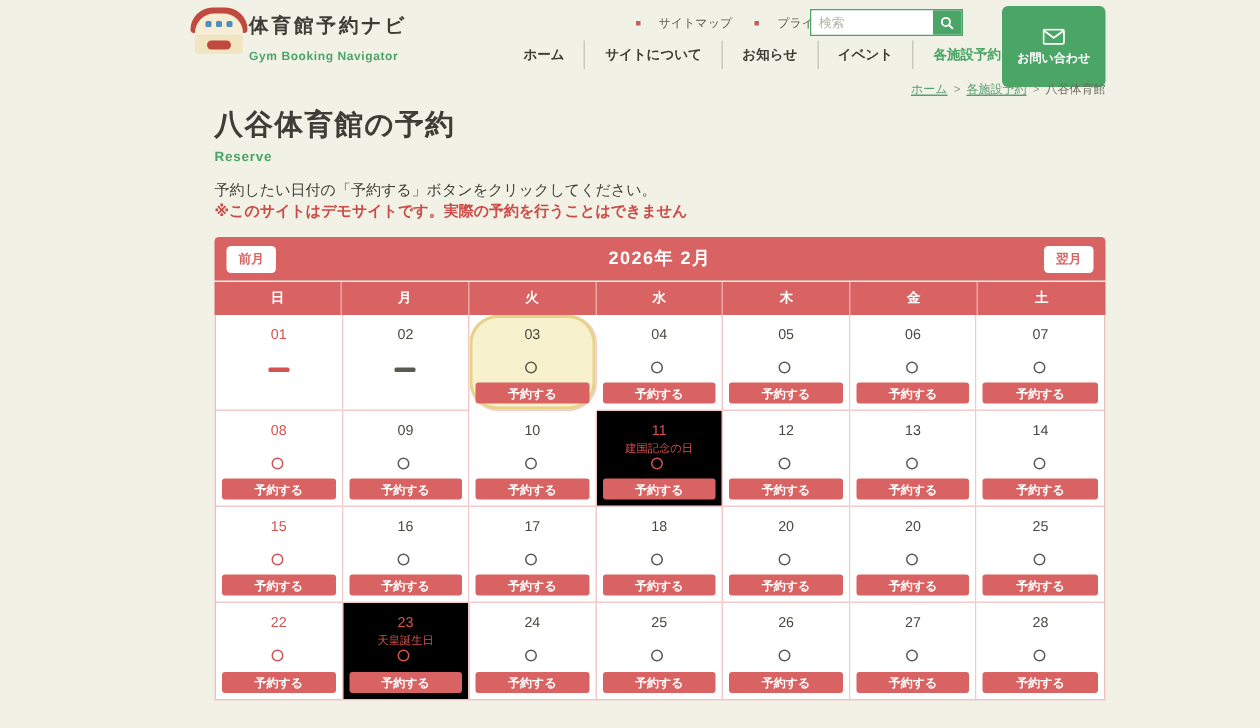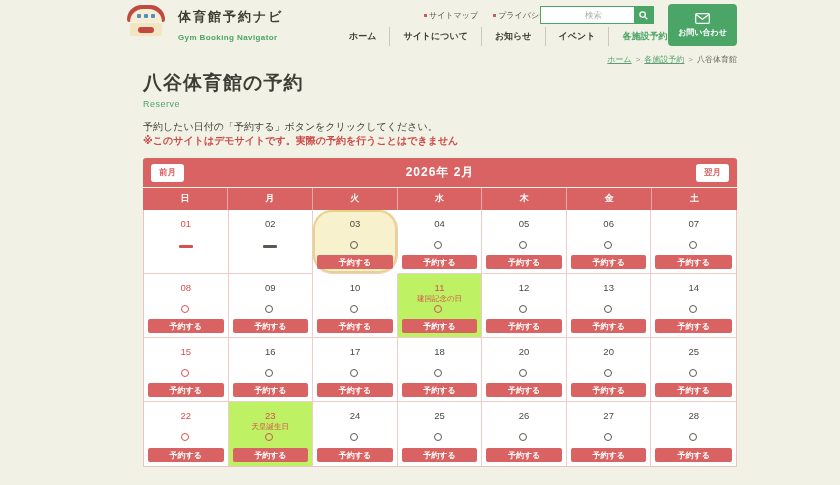--- a/index.html
+++ b/index.html
@@ -1,72 +1,72 @@
 <!DOCTYPE html>
 <html><head>
 <meta charset="utf-8">
 <style>
   * { margin:0; padding:0; box-sizing:border-box; }
   html,body { width:840px; height:485px; }
   body { font-family:"Liberation Sans","DejaVu Sans",sans-serif; background:#F1F1E5; overflow:hidden; }
   .page { position:relative; width:840px; height:485px; background:#F1F1E5; }
 
   
-  .brand { position:absolute; left:127px; top:5px; display:flex; gap:13px; align-items:flex-start; }
+  .brand { position:absolute; left:127px; top:5px; display:flex; gap:1px; align-items:flex-start; }
   .logo-icon { width:38px; height:35px; }
   .roof { position:relative; width:38px; height:17px; background:#C04A40; border-radius:19px 19px 3px 3px; overflow:hidden; }
   .roof-in { position:absolute; left:3px; right:3px; top:4px; bottom:0; background:#F6EDD4; border-radius:16px 16px 0 0; display:flex; align-items:center; justify-content:center; gap:3px; }
   .win { width:4px; height:4px; background:#4E8FC0; border-radius:1px; }
   .bldg { width:32px; height:13px; margin:1px auto 0; background:#F2E5C2; border-radius:2px; display:flex; align-items:center; justify-content:center; }
   .door { width:16px; height:6px; background:#C04A40; border-radius:3px; }
   .brand-ja { font-size:13px; font-weight:bold; letter-spacing:2px; color:#3E3E36; padding-top:3px; }
   .brand-en { font-size:8px; font-weight:bold; color:#4BA567; letter-spacing:.4px; margin-top:7px; }
 
   .top-links { position:absolute; left:424px; top:10px; display:flex; gap:15px; }
-  .top-link { display:flex; align-items:center; gap:2px; font-size:8px; color:#5a5a50; cursor:pointer; }
+  .top-link { display:flex; align-items:center; gap:12px; font-size:8px; color:#5a5a50; cursor:pointer; }
   .bullet { width:3px; height:3px; background:#C4605C; display:inline-block; }
 
-  .search-box { position:absolute; left:540px; top:6px; width:114px; height:18px; display:flex; border:1px solid #4BA567; background:#fff;padding-left:39px; }
+  .search-box { position:absolute; left:540px; top:6px; width:102px; height:18px; display:flex; border:1px solid #4BA567; background:#fff; }
   .search-input { flex:1; border:none; outline:none; font-size:8.5px; padding:0 5px; color:#3E3E36; font-family:inherit; background:#fff; min-width:0; }
   .search-input::placeholder { color:#b3b3a8; }
   .search-btn { width:19px; background:#4BA567; border:none; display:flex; align-items:center; justify-content:center; cursor:pointer; }
 
   .nav { position:absolute; left:336px; top:27px; display:flex; align-items:center; }
   .nav-item { font-size:9px; font-weight:bold; color:#3E3E36; padding:3px 13px; cursor:pointer; white-space:nowrap; }
   .nav-item + .nav-item { border-left:1px solid #c9c9bc; }
   .nav-item.active { color:#4BA567; }
 
-  .contact-btn { position:absolute; left:668px; top:4px; width:69px; height:42px; background:#4BA567; border:none; border-radius:4px; color:#fff; display:flex; flex-direction:column; align-items:center; justify-content:center; gap:3px; cursor:pointer; }
+  .contact-btn { position:absolute; left:668px; top:4px; width:69px; height:54px; background:#4BA567; border:none; border-radius:4px; color:#fff; display:flex; flex-direction:column; align-items:center; justify-content:center; gap:3px; cursor:pointer; }
   .contact-label { font-size:8px; font-weight:bold; font-family:inherit; }
 
   .breadcrumb { position:absolute; top:54px; left:143px; width:594px; text-align:right; font-size:8px; color:#8a8a80; }
   .bc-link { color:#58a06f; text-decoration:underline; cursor:pointer; }
   .bc-sep { margin:0 4px; color:#9a9a90; }
   .bc-current { color:#6a6a60; }
 
   
   .page-title { position:absolute; left:143px; top:70px; font-size:19px; font-weight:bold; color:#3E3E36; letter-spacing:1px; }
-  .page-subtitle { position:absolute; left:143px; top:99px; font-size:9px; font-weight:normal; color:#4BA567; letter-spacing:.5px; }
+  .page-subtitle { position:absolute; left:143px; top:99px; font-size:9px; font-weight:bold; color:#4BA567; letter-spacing:.5px; }
   .instruction { position:absolute; left:143px; top:120px; font-size:10px; color:#3E3E36; }
   .demo-note { position:absolute; left:143px; top:134px; font-size:10px; font-weight:bold; color:#CC4B47; }
 
   
   .calendar { position:absolute; left:143px; top:158px; width:594px; }
   .cal-header { position:relative; height:29px; background:#D96362; border-radius:3px 3px 0 0; display:flex; align-items:center; justify-content:space-between; padding:0 8px; }
   .month-label { position:absolute; left:0; right:0; text-align:center; font-size:12px; font-weight:bold; color:#fff; letter-spacing:1px; }
   .month-nav-btn { position:relative; z-index:1; background:#fff; color:#D96362; font-size:8.5px; font-weight:bold; border:none; border-radius:3px; padding:3px 8px; cursor:pointer; font-family:inherit; }
   .cal-weekdays { display:grid; grid-template-columns:repeat(7,1fr); background:#D96362; margin-top:1px; }
   .weekday { text-align:center; font-size:9px; font-weight:bold; color:#fff; padding:4px 0 5px; border-right:1px solid rgba(255,255,255,.45); }
   .weekday:last-child { border-right:none; }
   .cal-grid { display:grid; grid-template-columns:repeat(7,1fr); background:#fff; border:1px solid #EBC3C2; border-top:none; }
   .cell { position:relative; height:64px; background:#fff; border-right:1px solid #F0CBCA; border-bottom:1px solid #F0CBCA; }
   .cell:nth-child(7n) { border-right:none; }
   .cell:nth-last-child(-n+7) { border-bottom:none; }
   .cell.today { background:#F8F1CE; box-shadow:inset 0 0 0 2px #E7D28A;border-radius:19px; }
-  .cell.holiday { background:#bef264; }
+  .cell.holiday { background:#000000; }
   .daynum { text-align:center; margin-top:8px; font-size:9.5px; color:#4a4a42; }
   .cell.sunday .daynum, .cell.holiday .daynum { color:#D5524E; }
   .holiday-name { text-align:center; font-size:7.5px; margin-top:1px; color:#D5524E; }
   .mark.circle { position:absolute; left:50%; top:31px; width:8px; height:8px; margin-left:-5px; border:1.5px solid #5a5a52; border-radius:50%; }
   .cell.sunday .mark.circle, .cell.holiday .mark.circle { border-color:#D5524E; }
   .mark.dash { position:absolute; left:50%; top:35px; width:14px; height:2.5px; margin-left:-7px; background:#5a5a52; border-radius:1px; }
   .cell.sunday .mark.dash { background:#D5524E; }
   .reserve-btn { position:absolute; left:4px; right:4px; bottom:4px; height:14px; background:#D96362; color:#fff; font-size:8px; font-weight:bold; border:none; border-radius:2px; line-height:13px; text-align:center; cursor:pointer; padding:0; font-family:inherit; }
 </style>
 </head>

